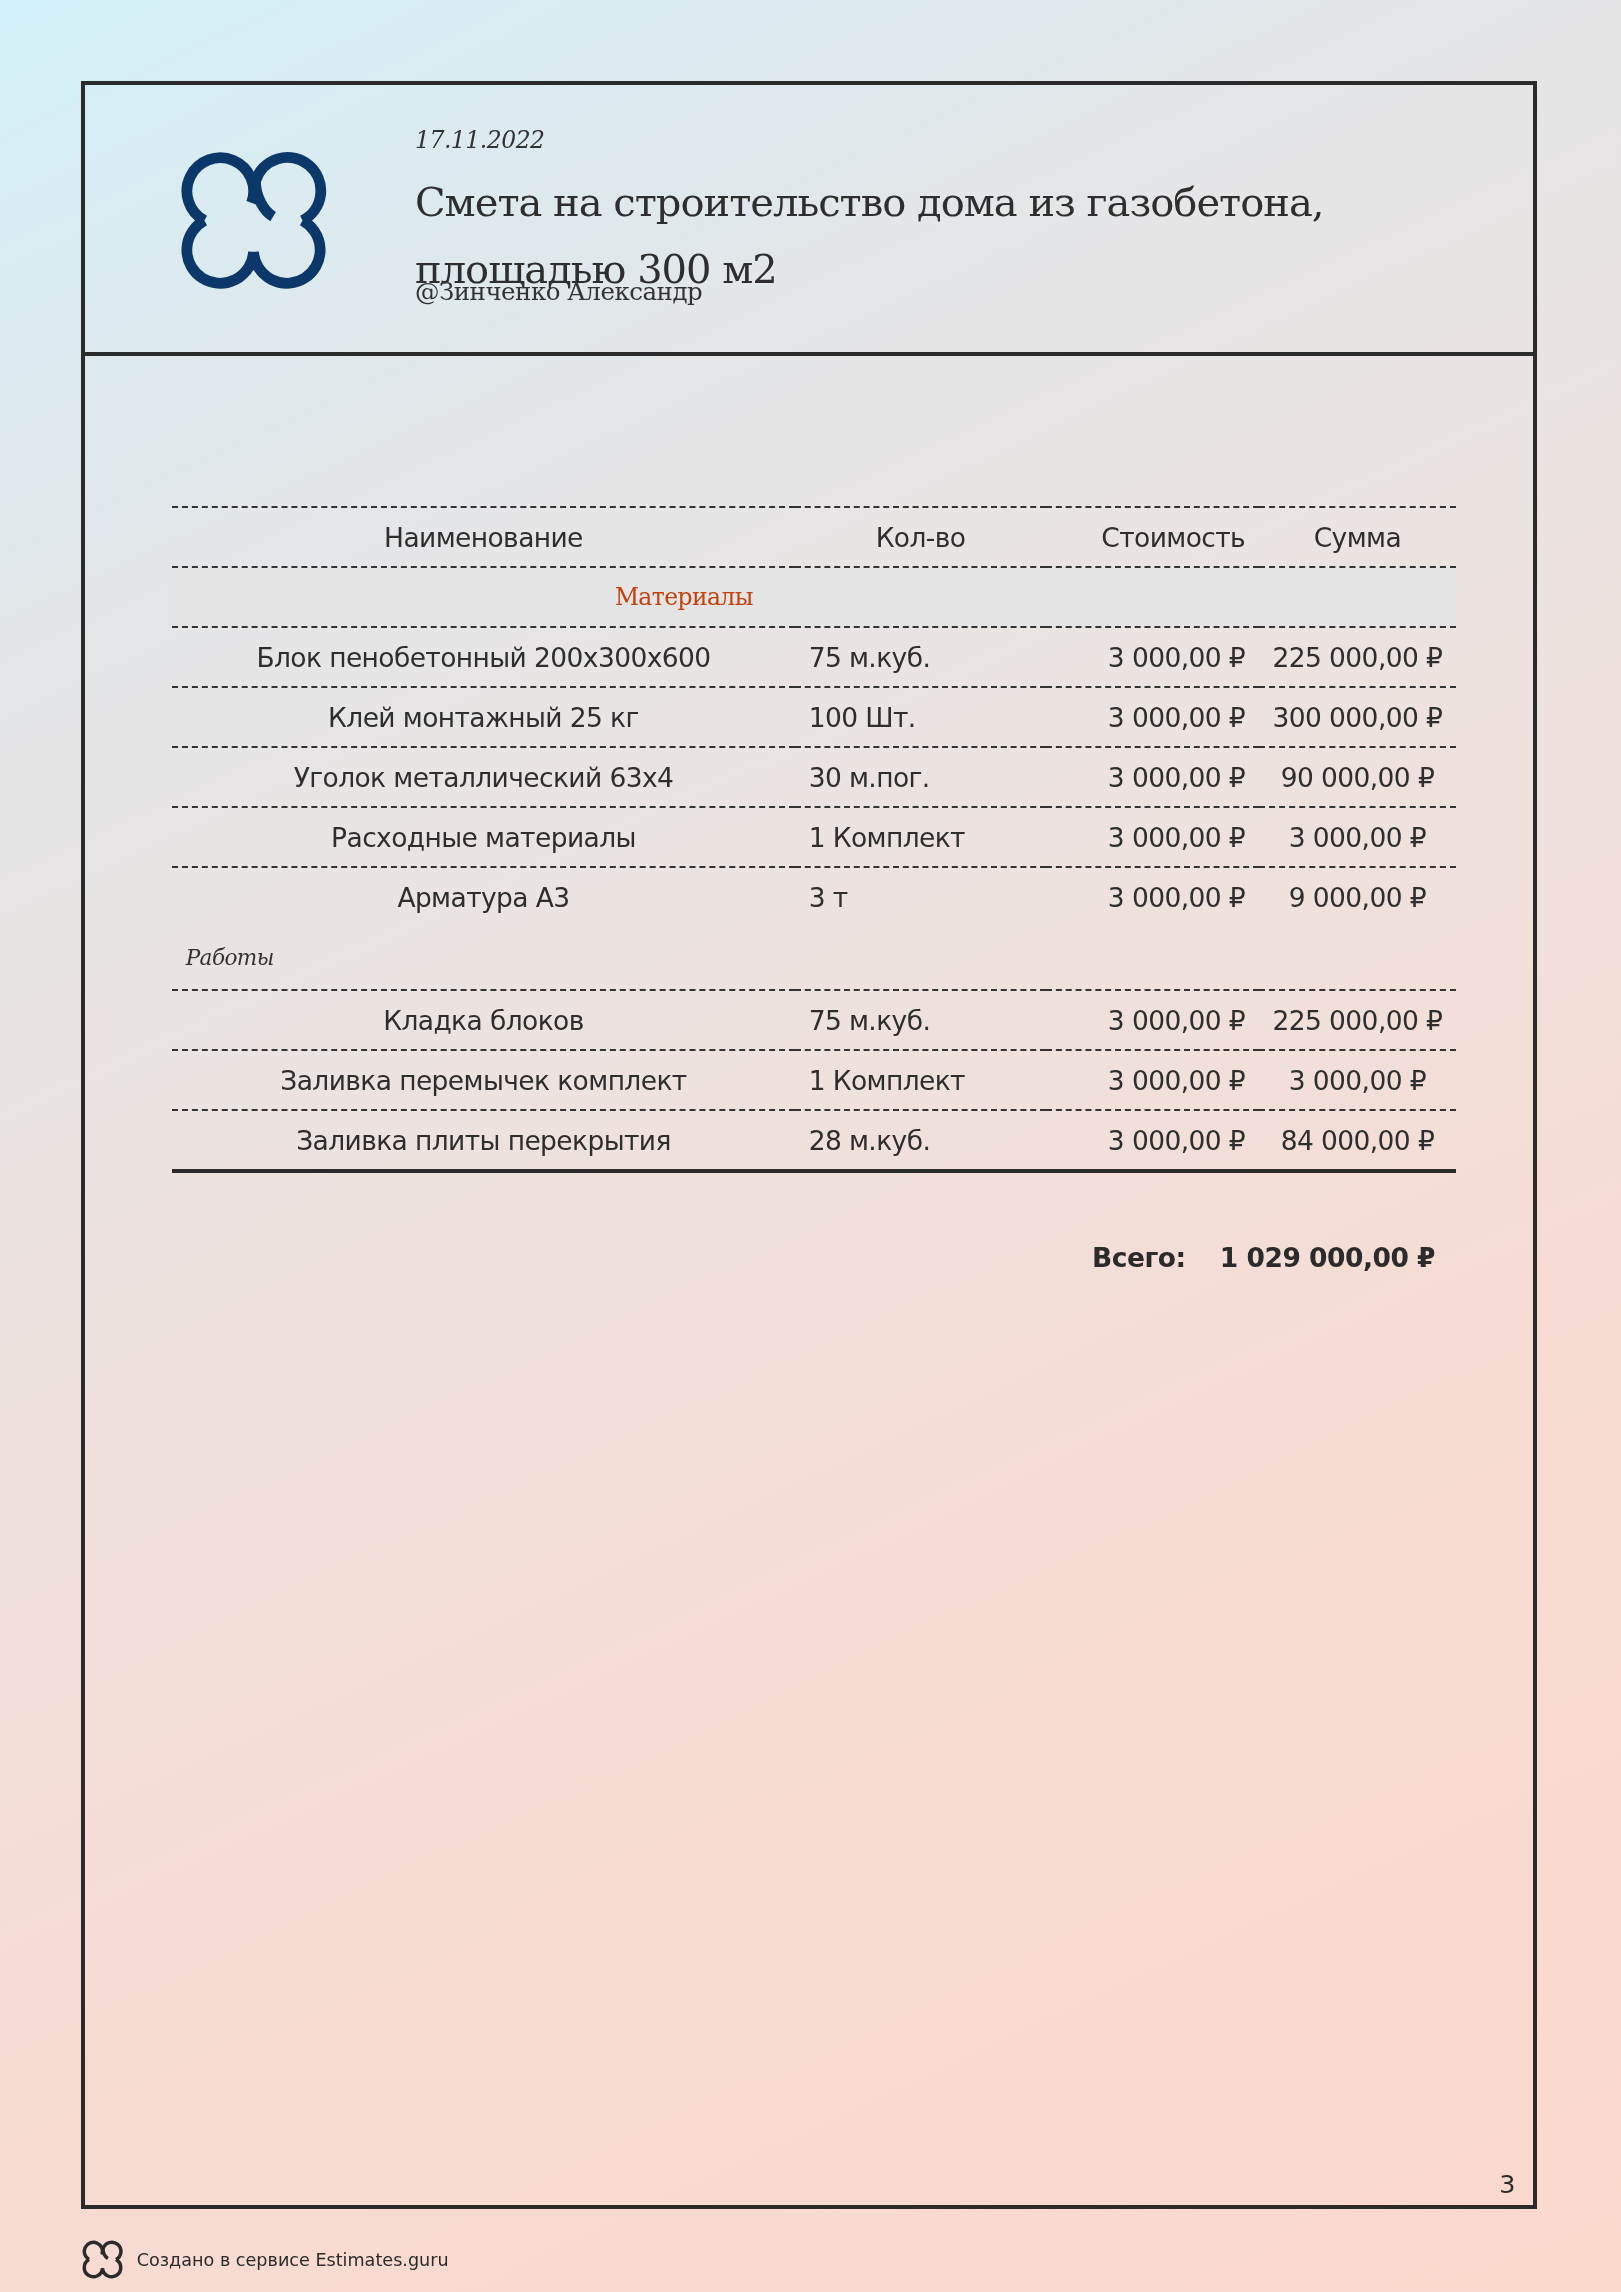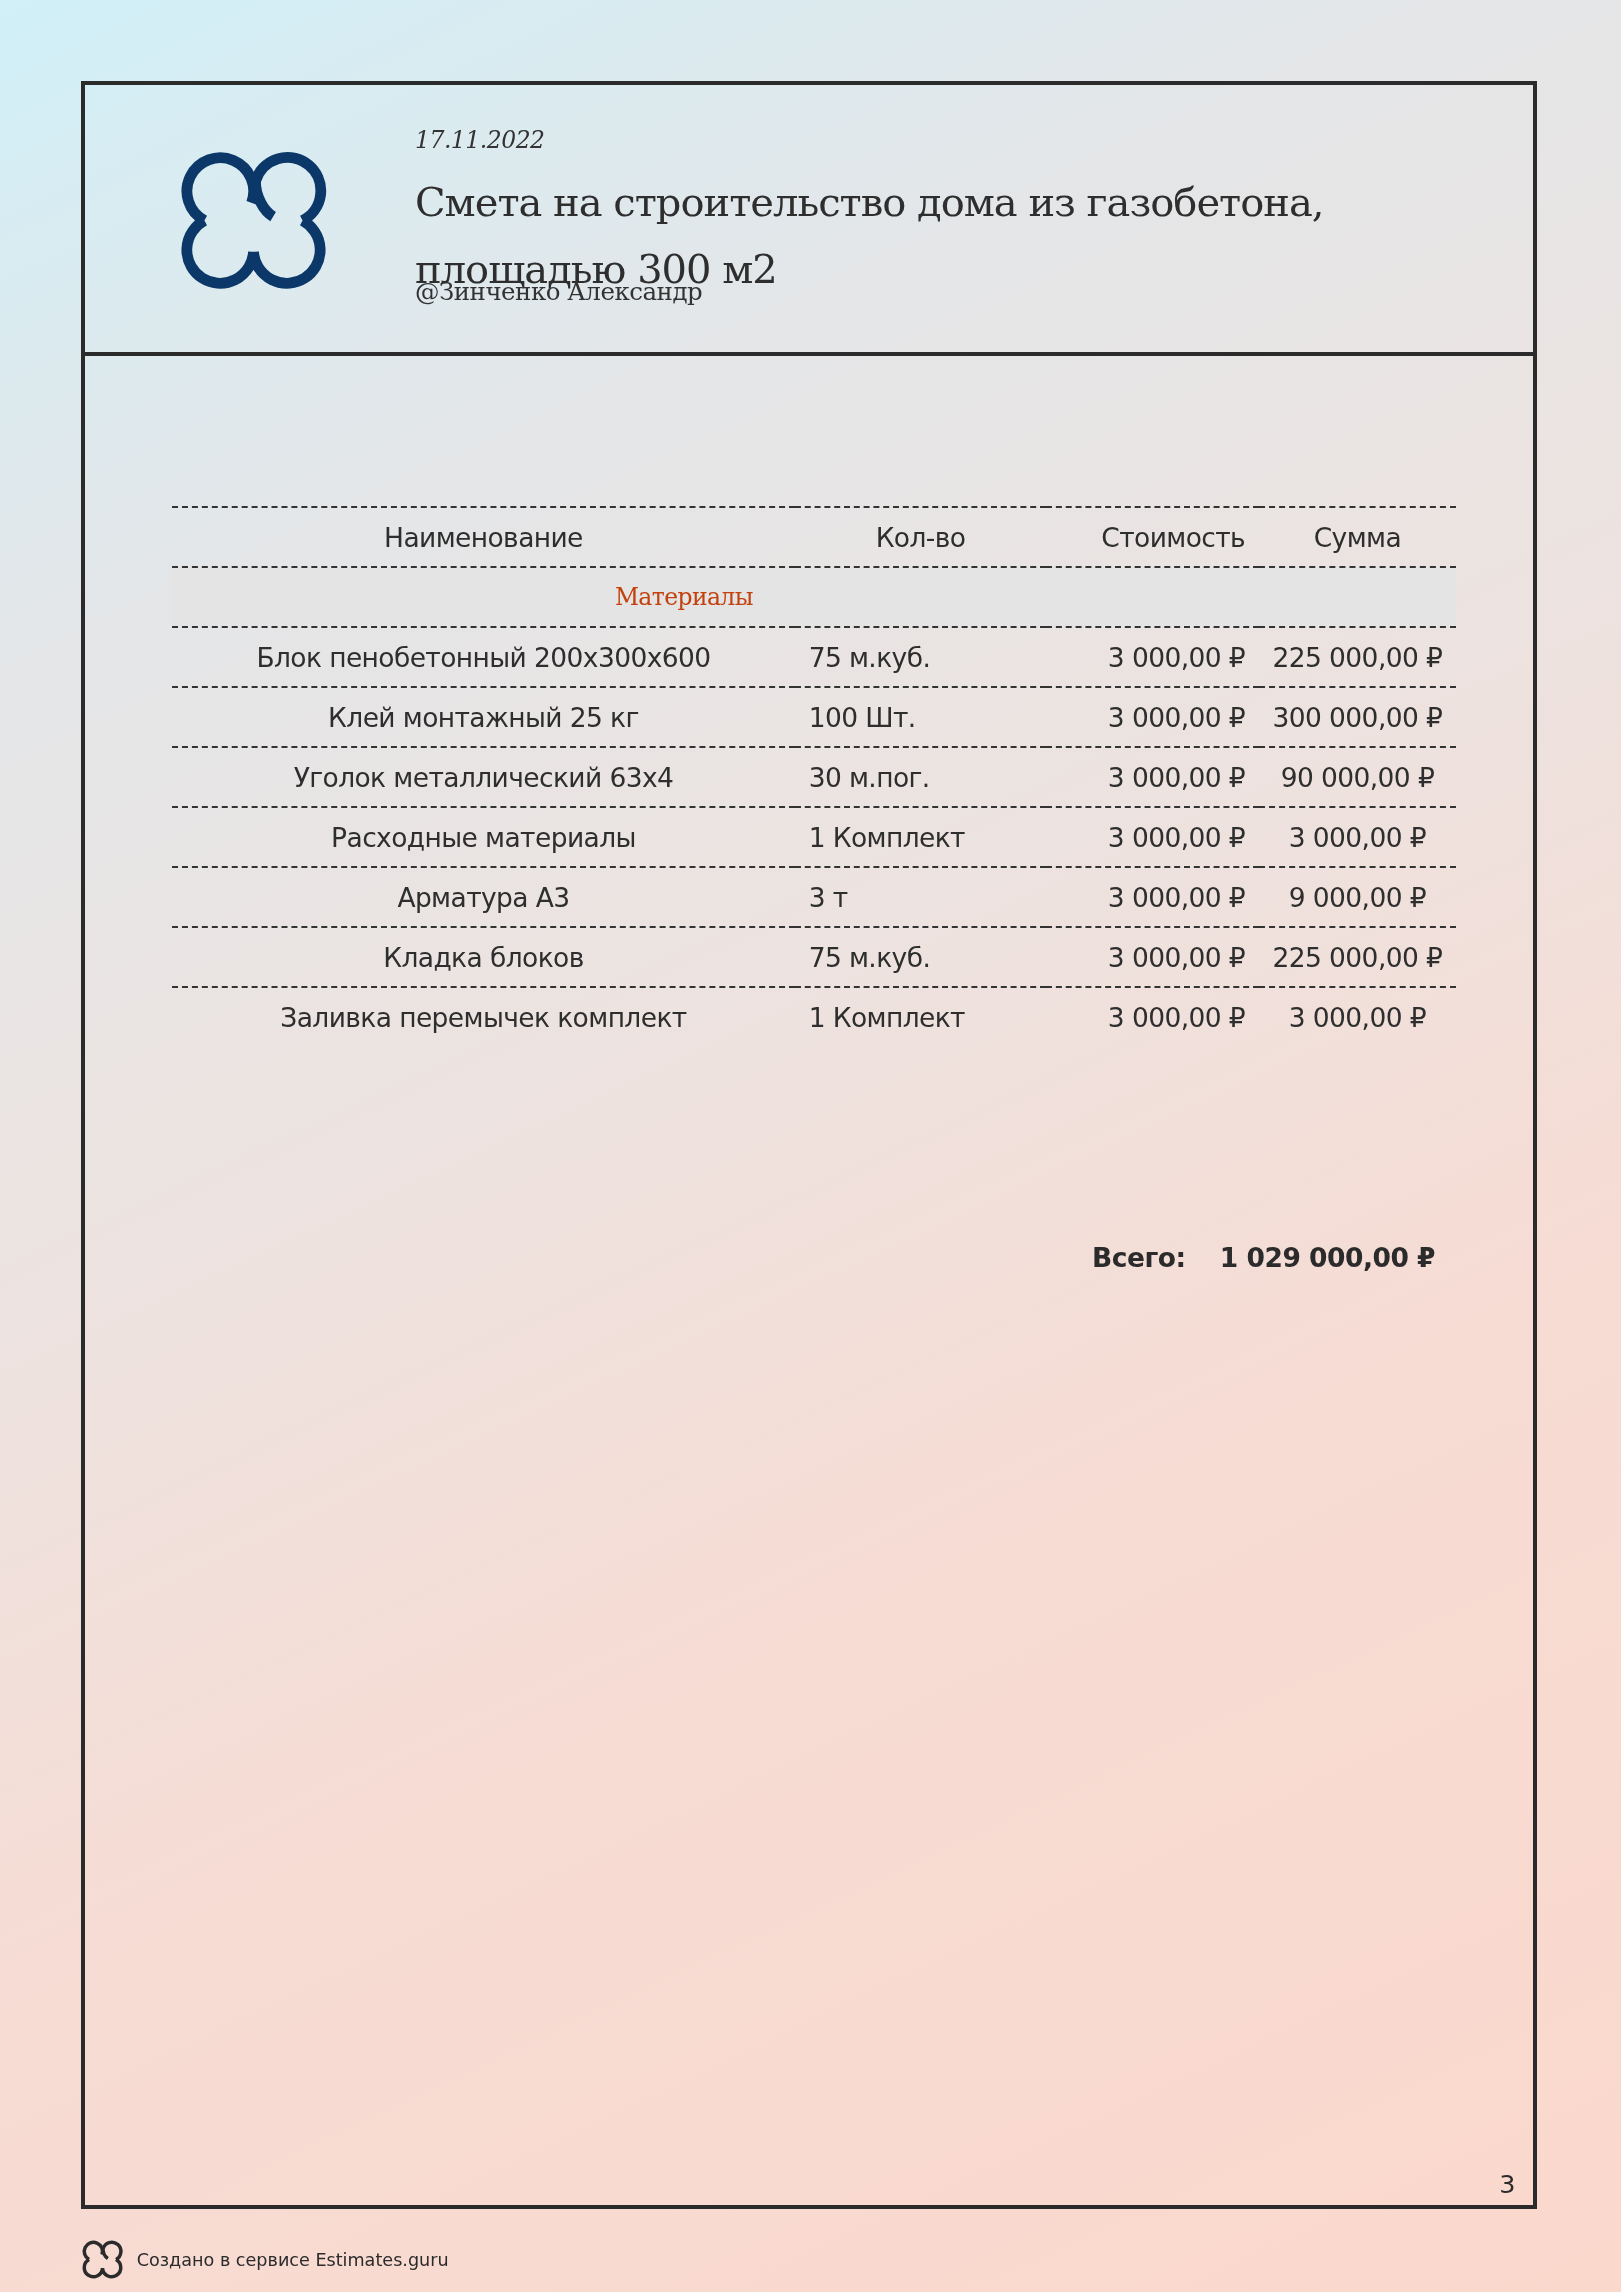--- a/index.html
+++ b/index.html
@@ -125,31 +125,40 @@
         <td class="c-qty">1 Комплект</td>
         <td class="c-price">3 000,00 ₽</td>
         <td class="c-sum">3 000,00 ₽</td>
       </tr>
       <tr>
         <td class="c-name">Арматура А3</td>
         <td class="c-qty">3 т</td>
         <td class="c-price">3 000,00 ₽</td>
         <td class="c-sum">9 000,00 ₽</td>
       </tr>
+      <tr class="subgroup-row">
+        <td colspan="4">Работы</td>
+      </tr>
       <tr>
         <td class="c-name">Кладка блоков</td>
         <td class="c-qty">75 м.куб.</td>
         <td class="c-price">3 000,00 ₽</td>
         <td class="c-sum">225 000,00 ₽</td>
       </tr>
       <tr>
         <td class="c-name">Заливка перемычек комплект</td>
         <td class="c-qty">1 Комплект</td>
         <td class="c-price">3 000,00 ₽</td>
         <td class="c-sum">3 000,00 ₽</td>
+      </tr>
+      <tr class="last-row">
+        <td class="c-name">Заливка плиты перекрытия</td>
+        <td class="c-qty">28 м.куб.</td>
+        <td class="c-price">3 000,00 ₽</td>
+        <td class="c-sum">84 000,00 ₽</td>
       </tr>
     </tbody>
   </table>
 
   <div class="total">
     <span class="lbl">Всего:</span>
     <span>1 029 000,00 ₽</span>
   </div>
 
   <div class="page-num">3</div>

